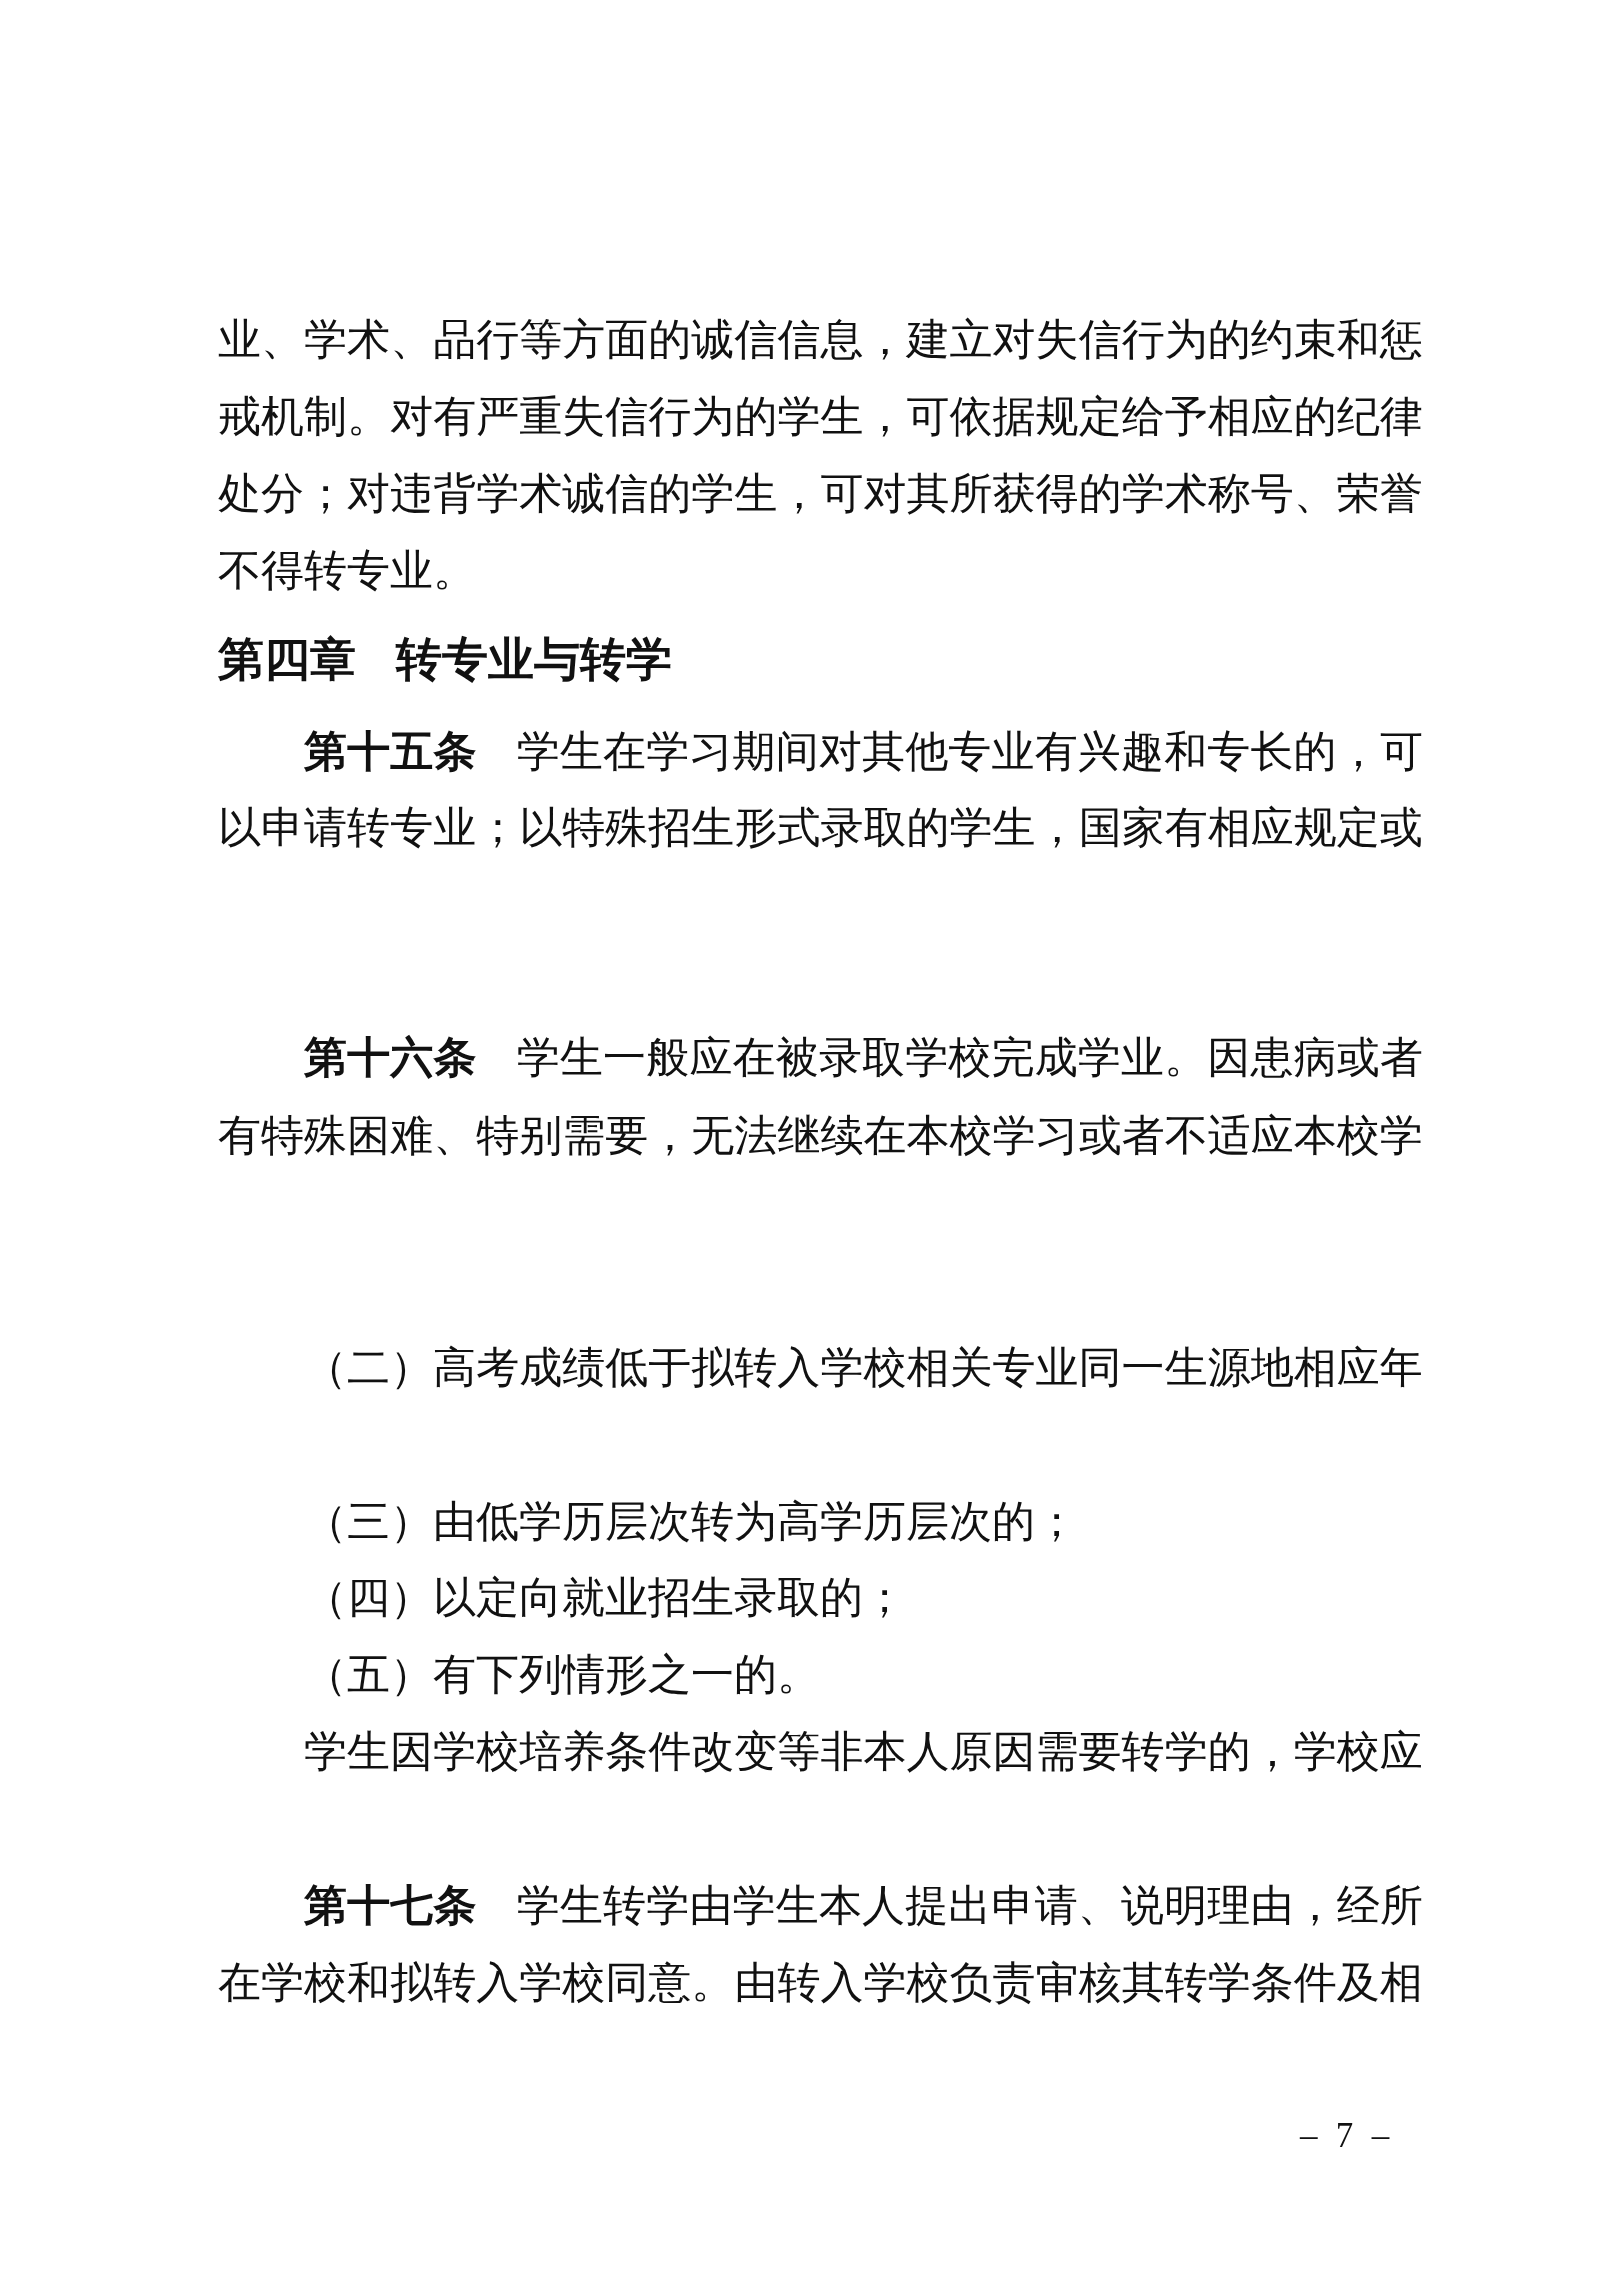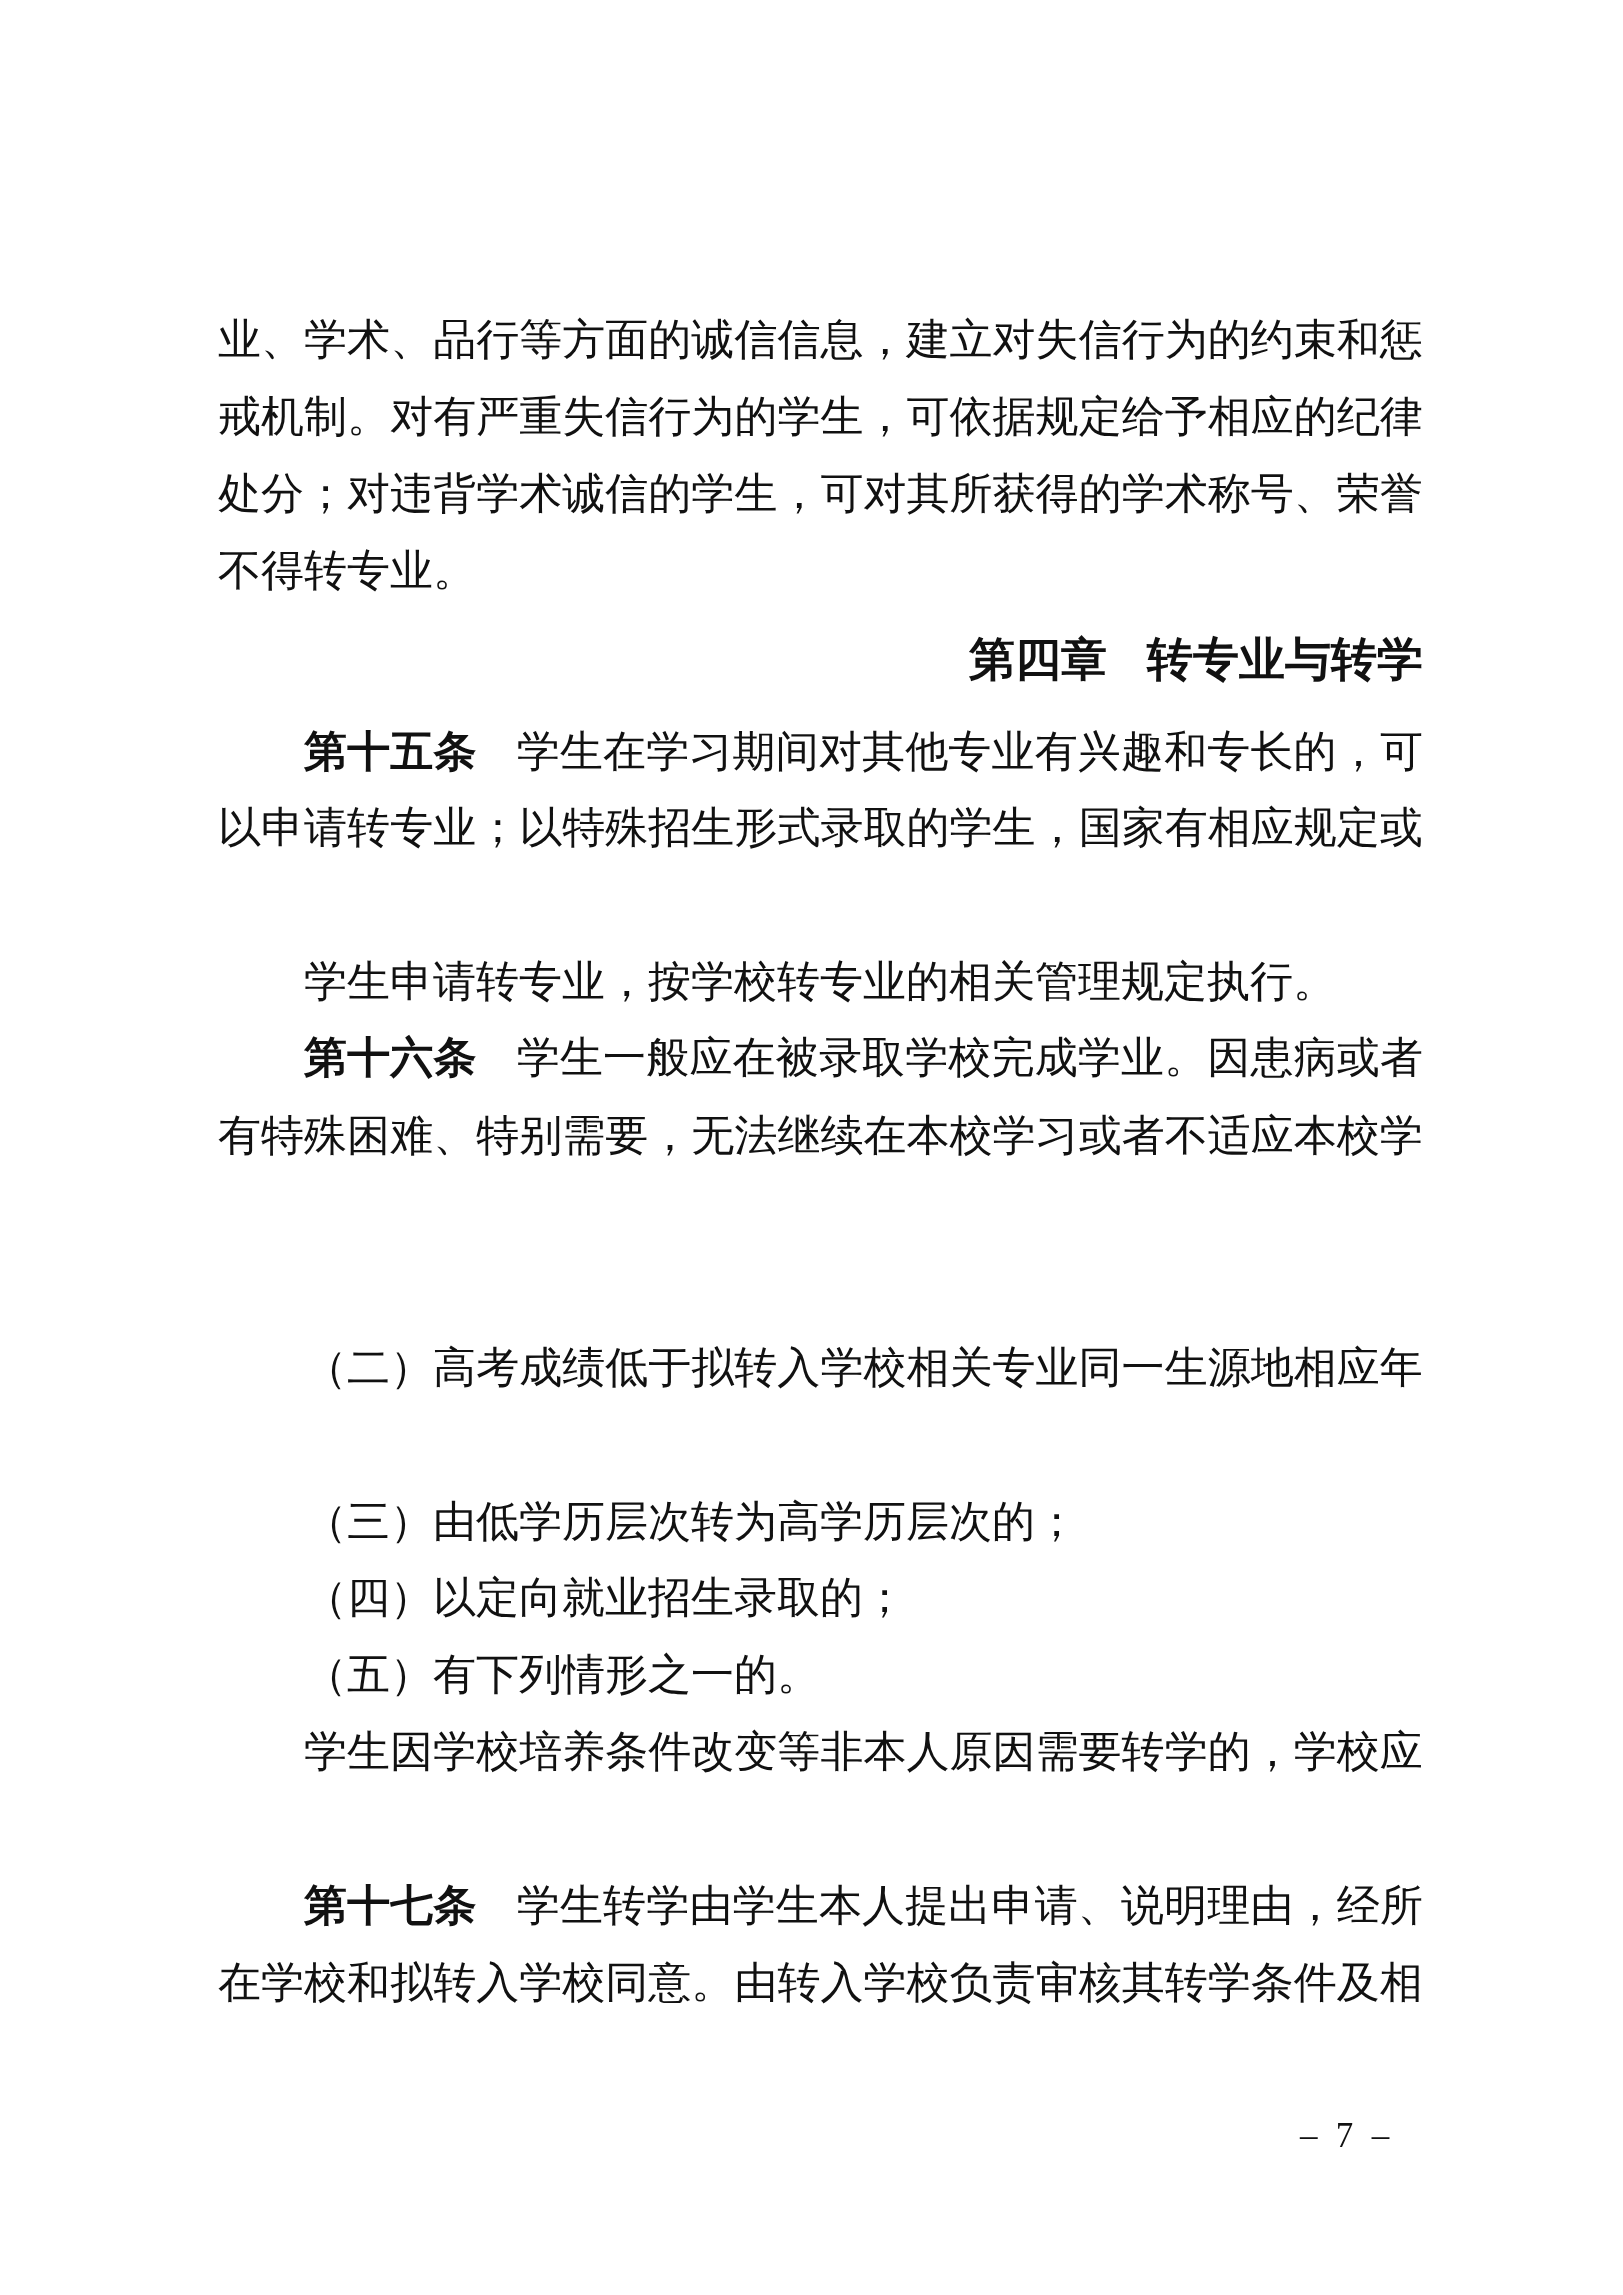--- a/index.html
+++ b/index.html
@@ -24,21 +24,21 @@
   }
   .ind{padding-left:86px;}
   .b{font-weight:bold;}
   .g{display:inline-block;width:40px;}
   
   .fx{display:flex;justify-content:space-between;align-items:baseline;}
   .title{
     position:absolute;
     left:218px;top:631px;
     width:1205px;
-    text-align:right;
+    text-align:left;
     font-weight:bold;
     font-size:46px;
     line-height:57px;
     white-space:nowrap;
   }
   .t2{margin-left:40px;}
   .pageno{
     position:absolute;
     top:2115px;
     left:1300px;
@@ -200,21 +200,20 @@
       <span>，</span>
       <span>国</span>
       <span>家</span>
       <span>有</span>
       <span>相</span>
       <span>应</span>
       <span>规</span>
       <span>定</span>
       <span>或</span>
     </div>
-  <div class="line ind" style="top:953px"><span>学生申请转专业，按学校转专业的相关管理规定执行。</span></div>
   <div class="line just ind fx" style="top:1029px">
       <span class="b">第</span>
       <span class="b">十</span>
       <span class="b">六</span>
       <span class="b">条</span>
       <span class="g"></span>
       <span>学</span>
       <span>生</span>
       <span>一</span>
       <span>般</span>

